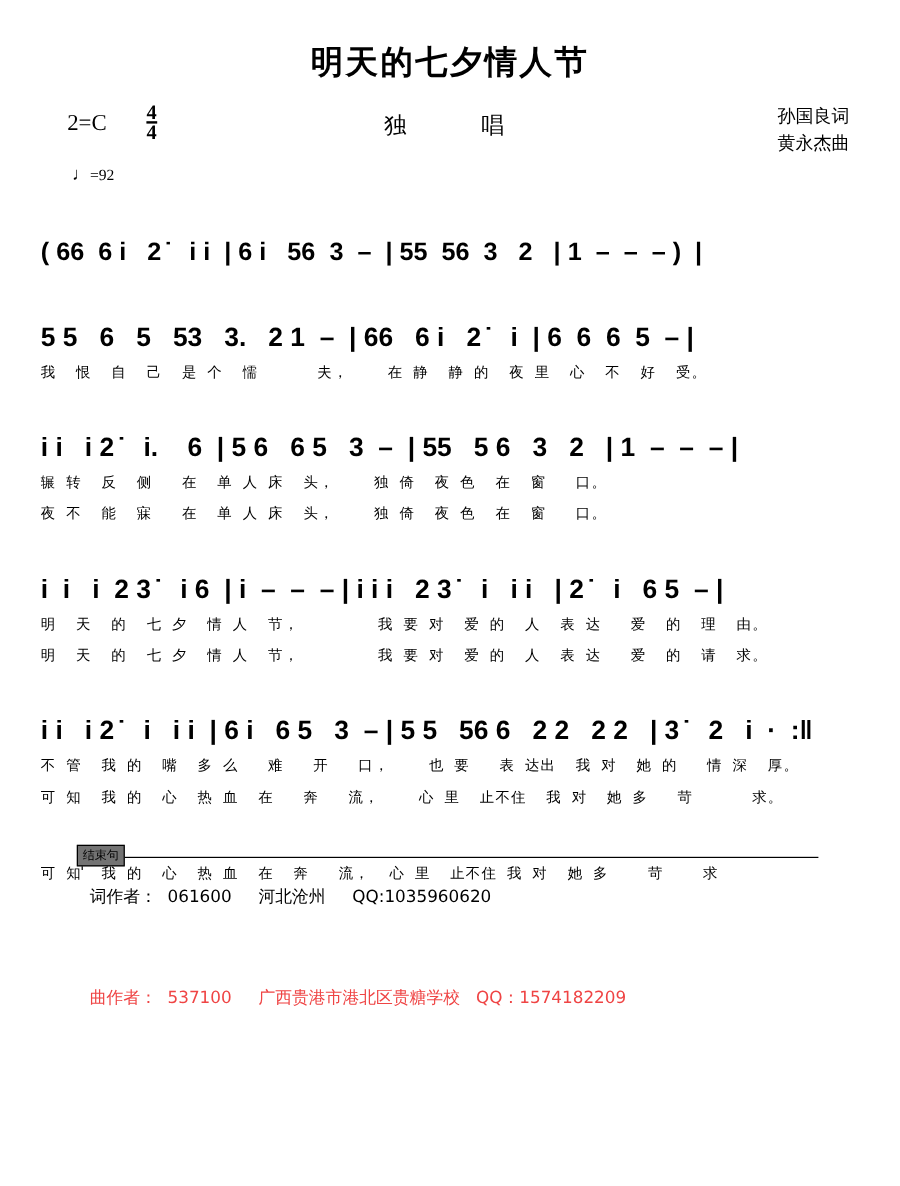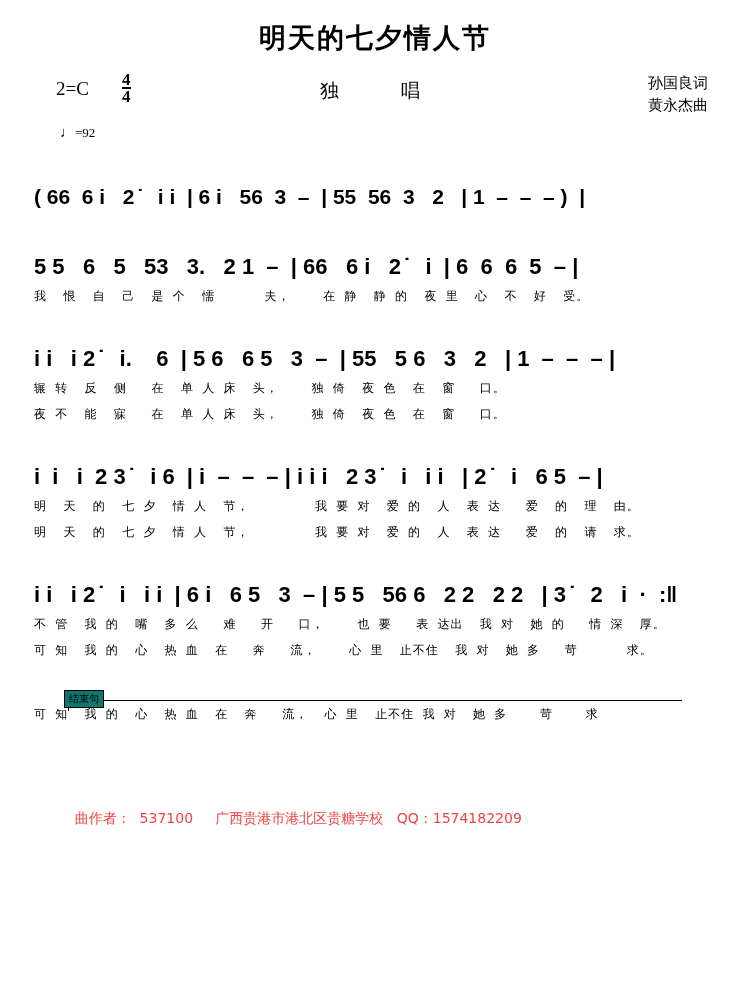--- a/index.html
+++ b/index.html
@@ -13,20 +13,21 @@
     position: relative;
     font-family: "Liberation Serif", serif;
     color: #000;
     overflow: hidden;
   }
   .sheet {
     position: relative;
     width: 750px;
     height: 860px;
     background: #fff;
+    margin-top: 14px;
   }
   .title {
     text-align: center;
     font-size: 27px;
     font-weight: bold;
     letter-spacing: 2px;
     padding-top: 20px;
     font-family: "DejaVu Sans", sans-serif;
   }
   .header-row {
@@ -109,21 +110,21 @@
   }
   .sys-intro .music-line { font-size: 21px; }
   .repeat-label {
     position: absolute;
     left: 30px;
     top: -4px;
     font-size: 10px;
     border: 1px solid #000;
     padding: 1px 4px;
     font-family: "DejaVu Sans", sans-serif;
-    background: #0f766e;
+    background: #737373;
   }
   .bracket-top {
     position: absolute;
     left: 34px;
     right: 34px;
     top: 6px;
     height: 10px;
     border-top: 1.5px solid #000;
     border-left: 1.5px solid #000;
   }
@@ -193,18 +194,21 @@
     <div class="lyric-line">可 知  我 的  心  热 血  在   奔   流，    心 里  止不住  我 对  她 多   苛      求。</div>
   </div>
 
   <div class="system" style="margin-top:30px;">
     <div class="bracket-top"></div>
     <div class="repeat-label">结束句</div>
     <div class="lyric-line">可 知  我 的  心  热 血  在  奔   流，  心 里  止不住 我 对  她 多    苛    求</div>
   </div>
 
   <div class="footer">
+    <div class="row">
+      <span>词作者：</span><span class="sep"></span>&nbsp;&nbsp;<span>061600</span>&nbsp;&nbsp;&nbsp;&nbsp;&nbsp;<span>河北沧州</span>&nbsp;&nbsp;&nbsp;&nbsp;&nbsp;<span>QQ:1035960620</span>
+    </div>
     <div class="row faded">
       <span>曲作者：</span><span class="sep"></span>&nbsp;&nbsp;<span>537100</span>&nbsp;&nbsp;&nbsp;&nbsp;&nbsp;<span>广西贵港市港北区贵糖学校</span>&nbsp;&nbsp;&nbsp;<span>QQ：1574182209</span>
     </div>
   </div>
 
 </div>
 
 </body></html>

